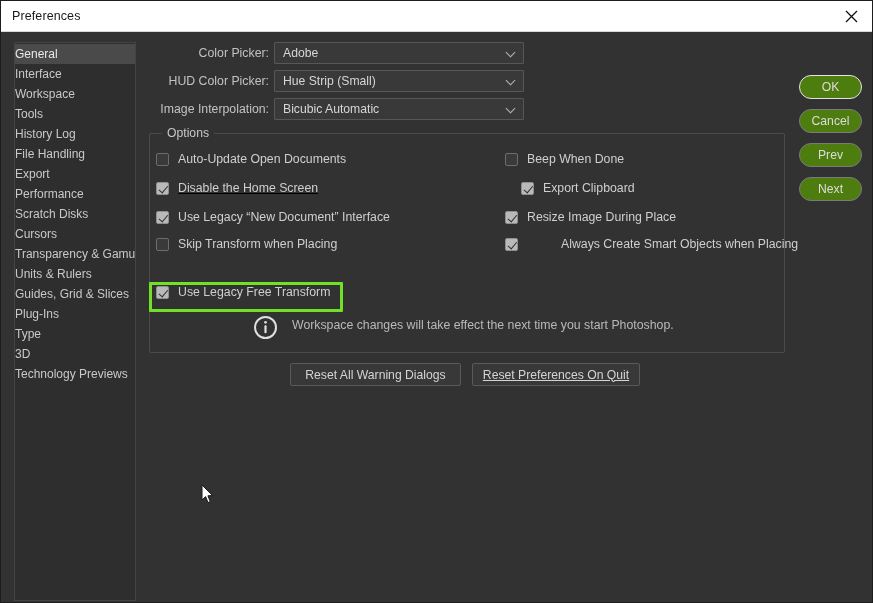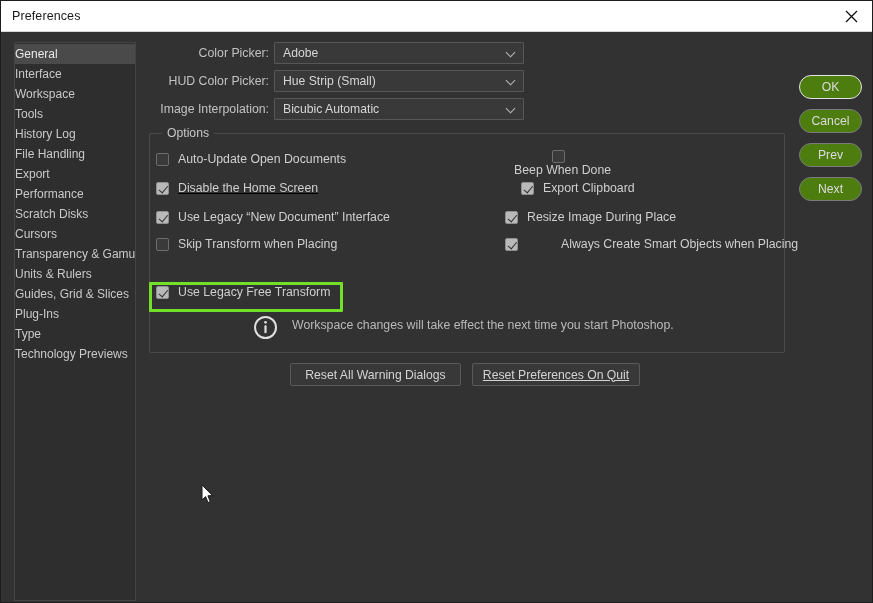--- a/index.html
+++ b/index.html
@@ -238,20 +238,21 @@
         <div class="side-item">File Handling</div>
         <div class="side-item">Export</div>
         <div class="side-item">Performance</div>
         <div class="side-item">Scratch Disks</div>
         <div class="side-item">Cursors</div>
         <div class="side-item">Transparency &amp; Gamut</div>
         <div class="side-item">Units &amp; Rulers</div>
         <div class="side-item">Guides, Grid &amp; Slices</div>
         <div class="side-item">Plug-Ins</div>
         <div class="side-item">Type</div>
+        <div class="side-item">3D</div>
         <div class="side-item">Technology Previews</div>
       </div>
 
     <div id="fields">
         <div class="field-row" style="left: 0px; top: 10px; width: 873px;">
           <div class="label-slot">
             <div class="field-label">Color Picker:</div>
           </div>
           <div class="dropdown">
             <div class="dropdown-value">Adobe</div>
@@ -298,21 +299,21 @@
         <div class="checkrow" style="left: 155px; top: 203px;">
           <div class="cbox off"></div>
           <div class="cb-label">Skip Transform when Placing</div>
         </div>
         <div class="checkrow" style="left: 155px; top: 251px;">
           <div class="cbox on"></div>
           <div class="cb-label">Use Legacy Free Transform</div>
         </div>
       </div>
     <div id="right-col">
-        <div class="checkrow" style="left: 504px; top: 118px; flex-direction: column;">
+        <div class="checkrow" style="left: 504px; top: 118px;">
           <div class="cbox off"></div>
           <div class="cb-label">Beep When Done</div>
         </div>
         <div class="checkrow" style="left: 520px; top: 147px;">
           <div class="cbox on"></div>
           <div class="cb-label">Export Clipboard</div>
         </div>
         <div class="checkrow" style="left: 504px; top: 176px;">
           <div class="cbox on"></div>
           <div class="cb-label">Resize Image During Place</div>

